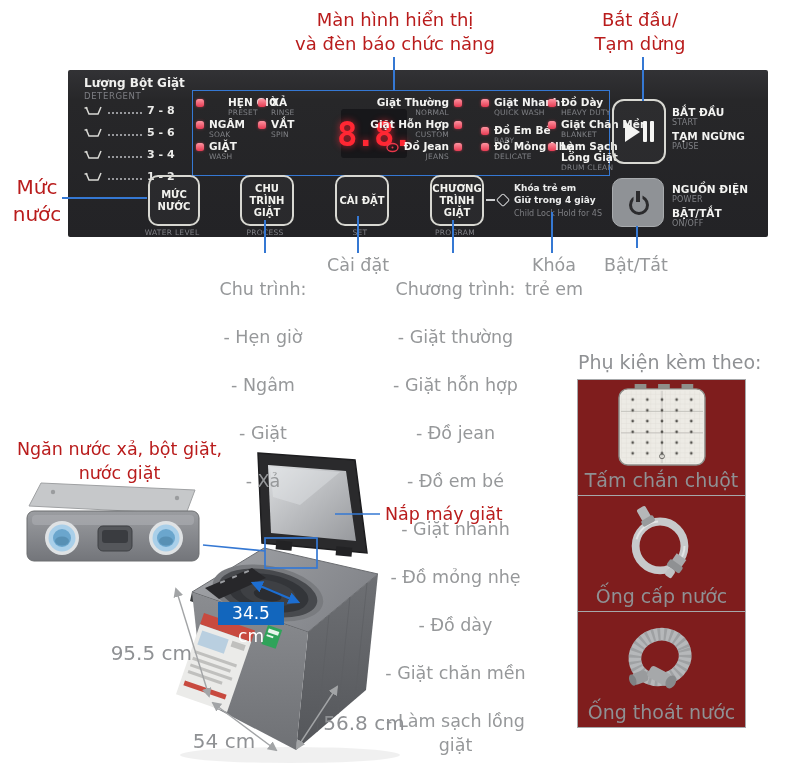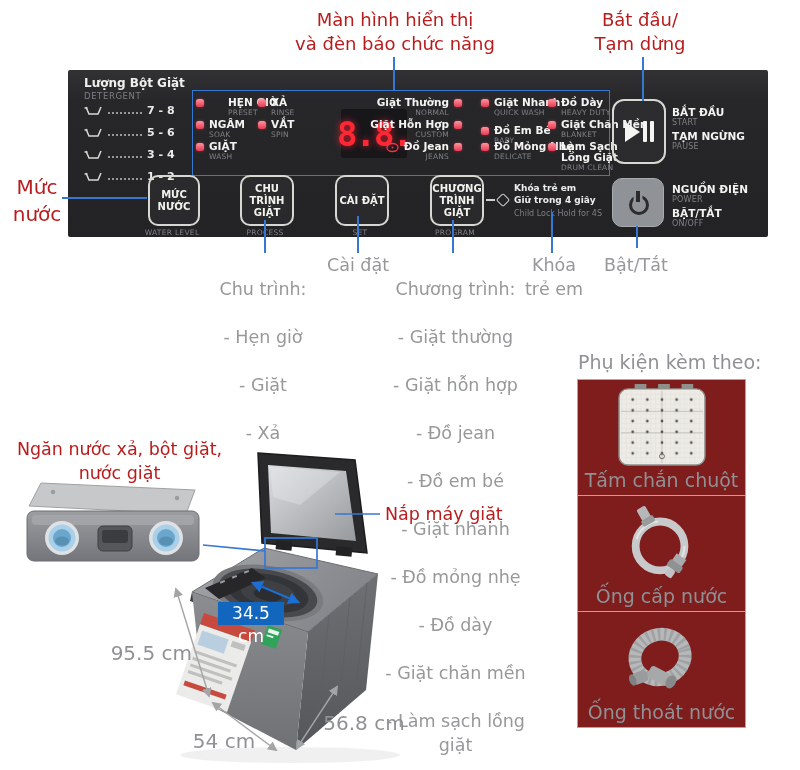--- a/index.html
+++ b/index.html
@@ -283,20 +283,21 @@
 
   <div class="vline" style="left:264px;top:220px;height:33px;"></div>
   <div class="vline" style="left:357px;top:216px;height:37px;"></div>
   <div class="vline" style="left:452px;top:220px;height:33px;"></div>
   <div class="vline" style="left:551px;top:212px;height:41px;"></div>
   <div class="vline" style="left:636px;top:226px;height:22px;"></div>
 
   <div class="bc" style="left:198px;top:253px;width:130px;">
     <div>Chu trình:</div>
     <div>- Hẹn giờ</div>
+    <div>- Ngâm</div>
     <div>- Giặt</div>
     <div>- Xả</div>
   </div>
   <div class="bc" style="left:318px;top:253px;width:80px;">Cài đặt</div>
   <div class="bc" style="left:383px;top:253px;width:145px;">
     <div>Chương trình:</div>
     <div>- Giặt thường</div>
     <div>- Giặt hỗn hợp</div>
     <div>- Đồ jean</div>
     <div>- Đồ em bé</div>

